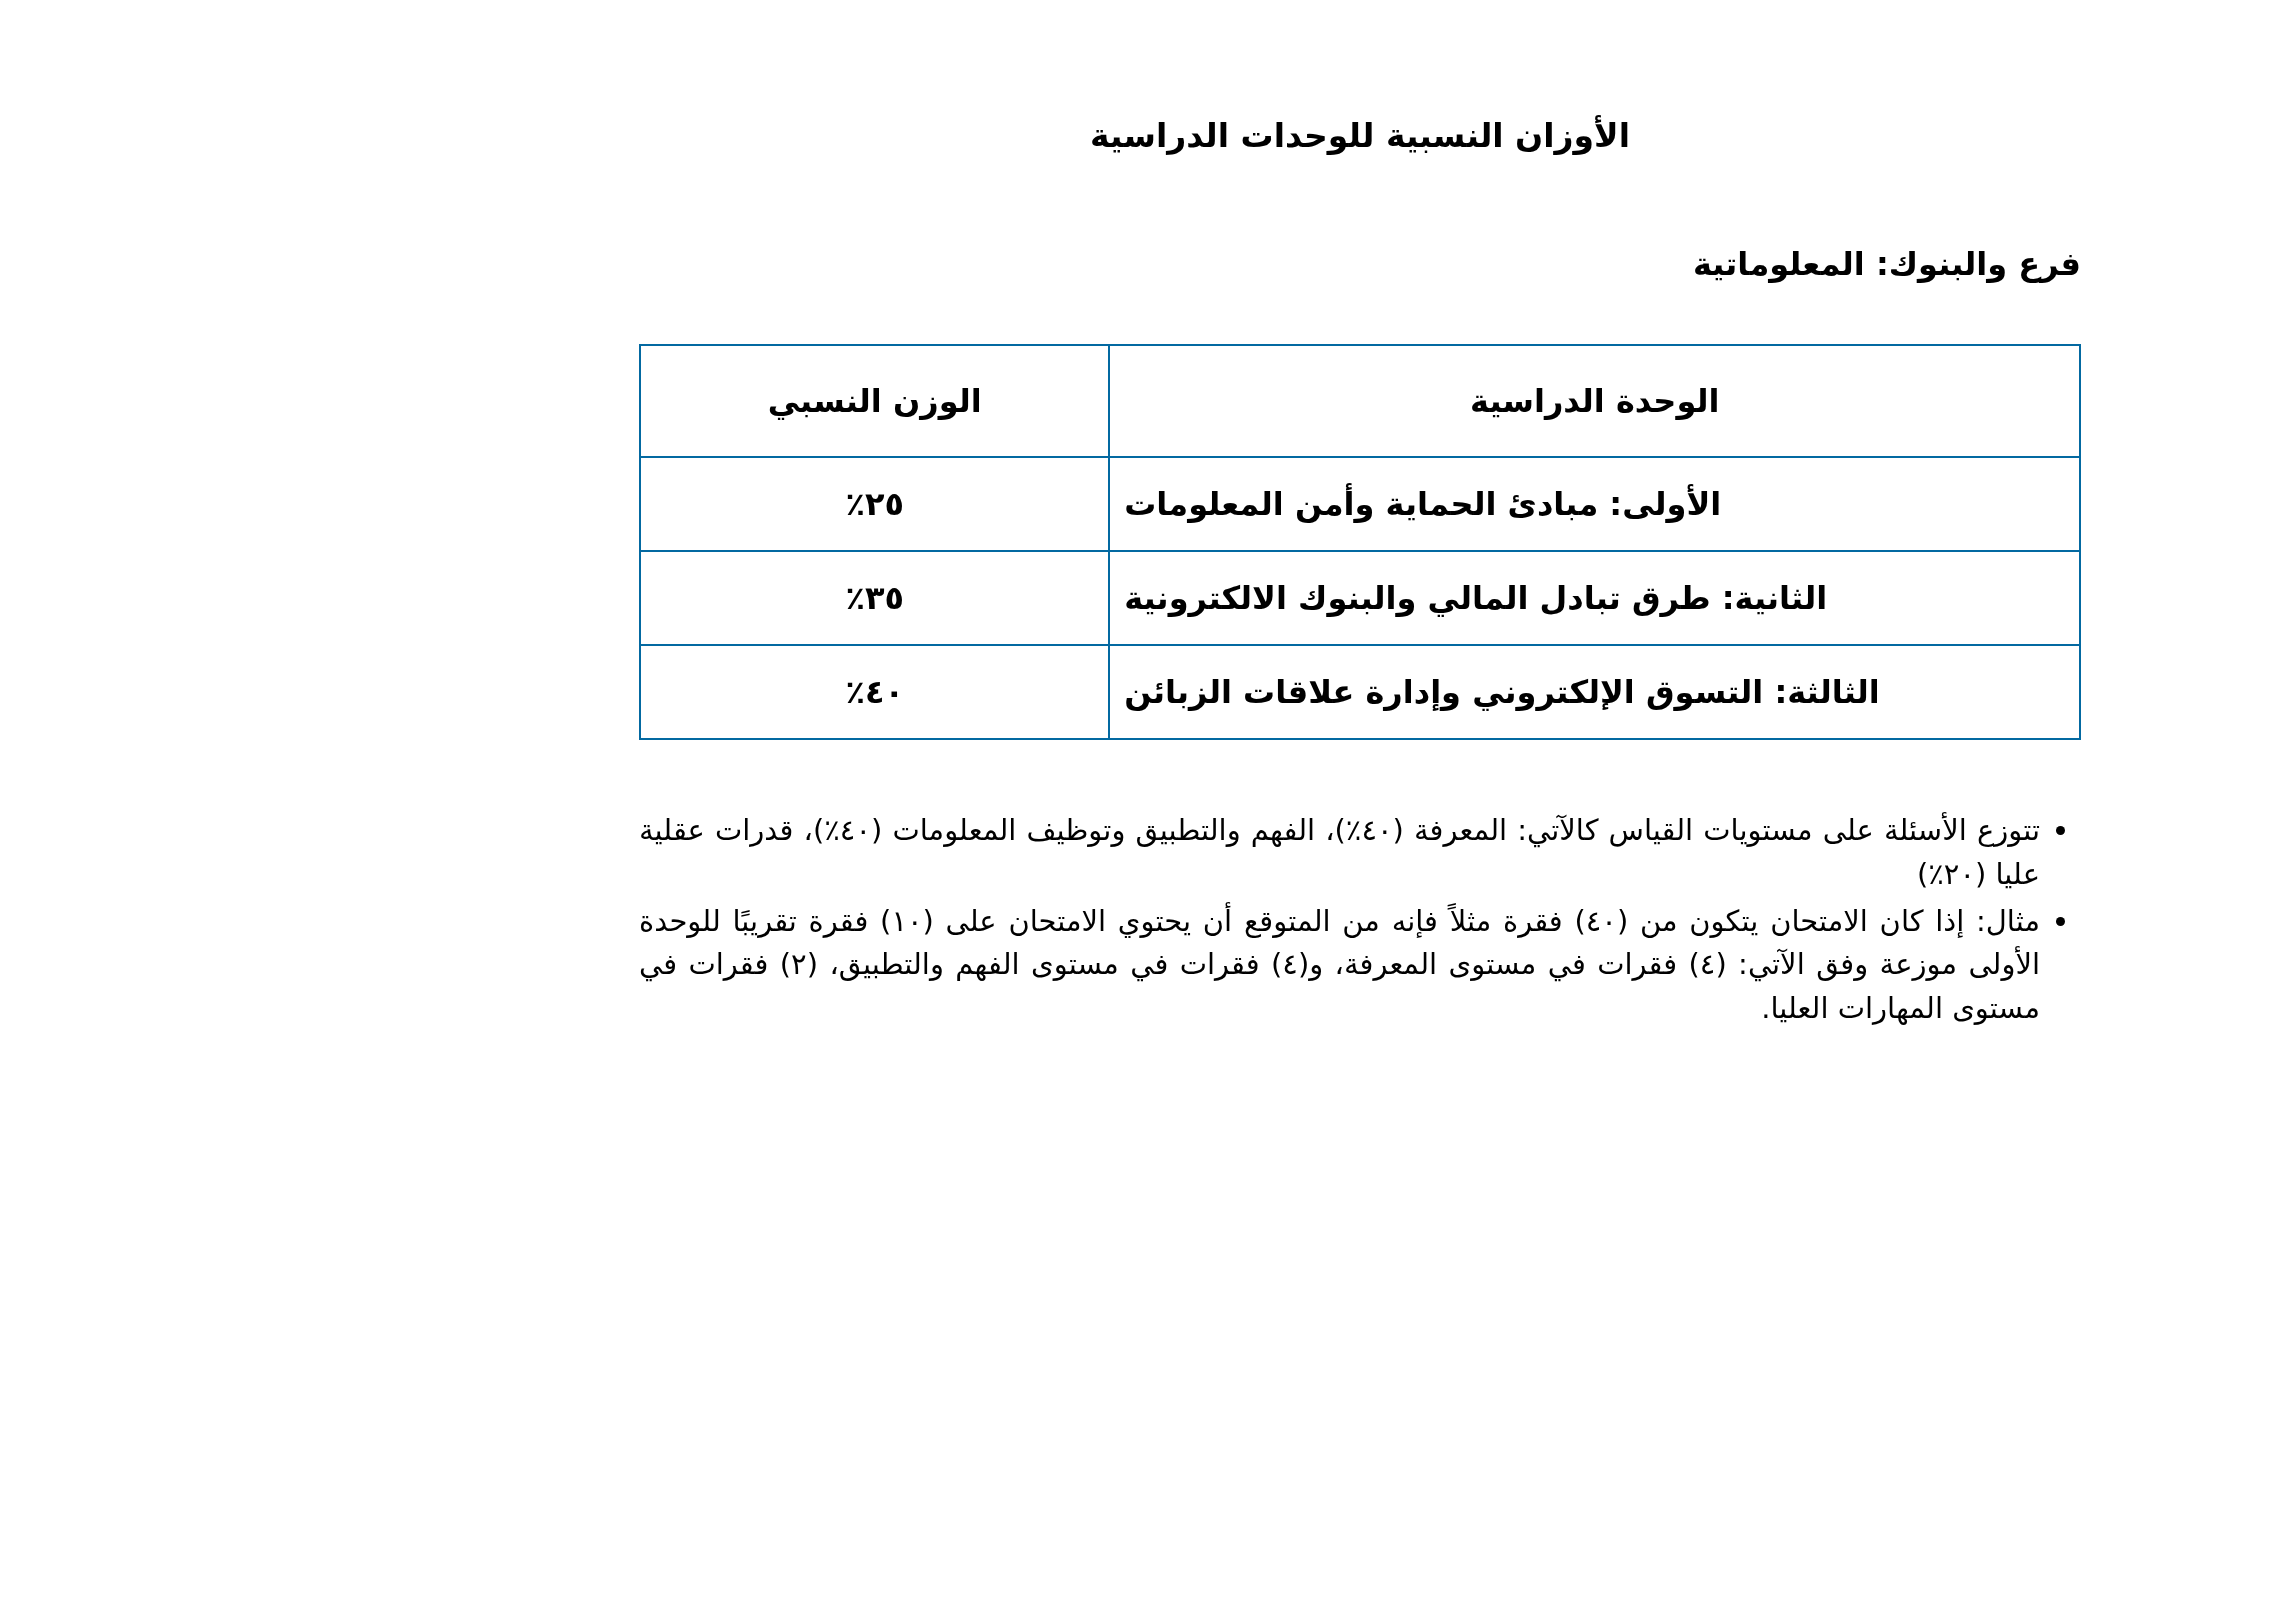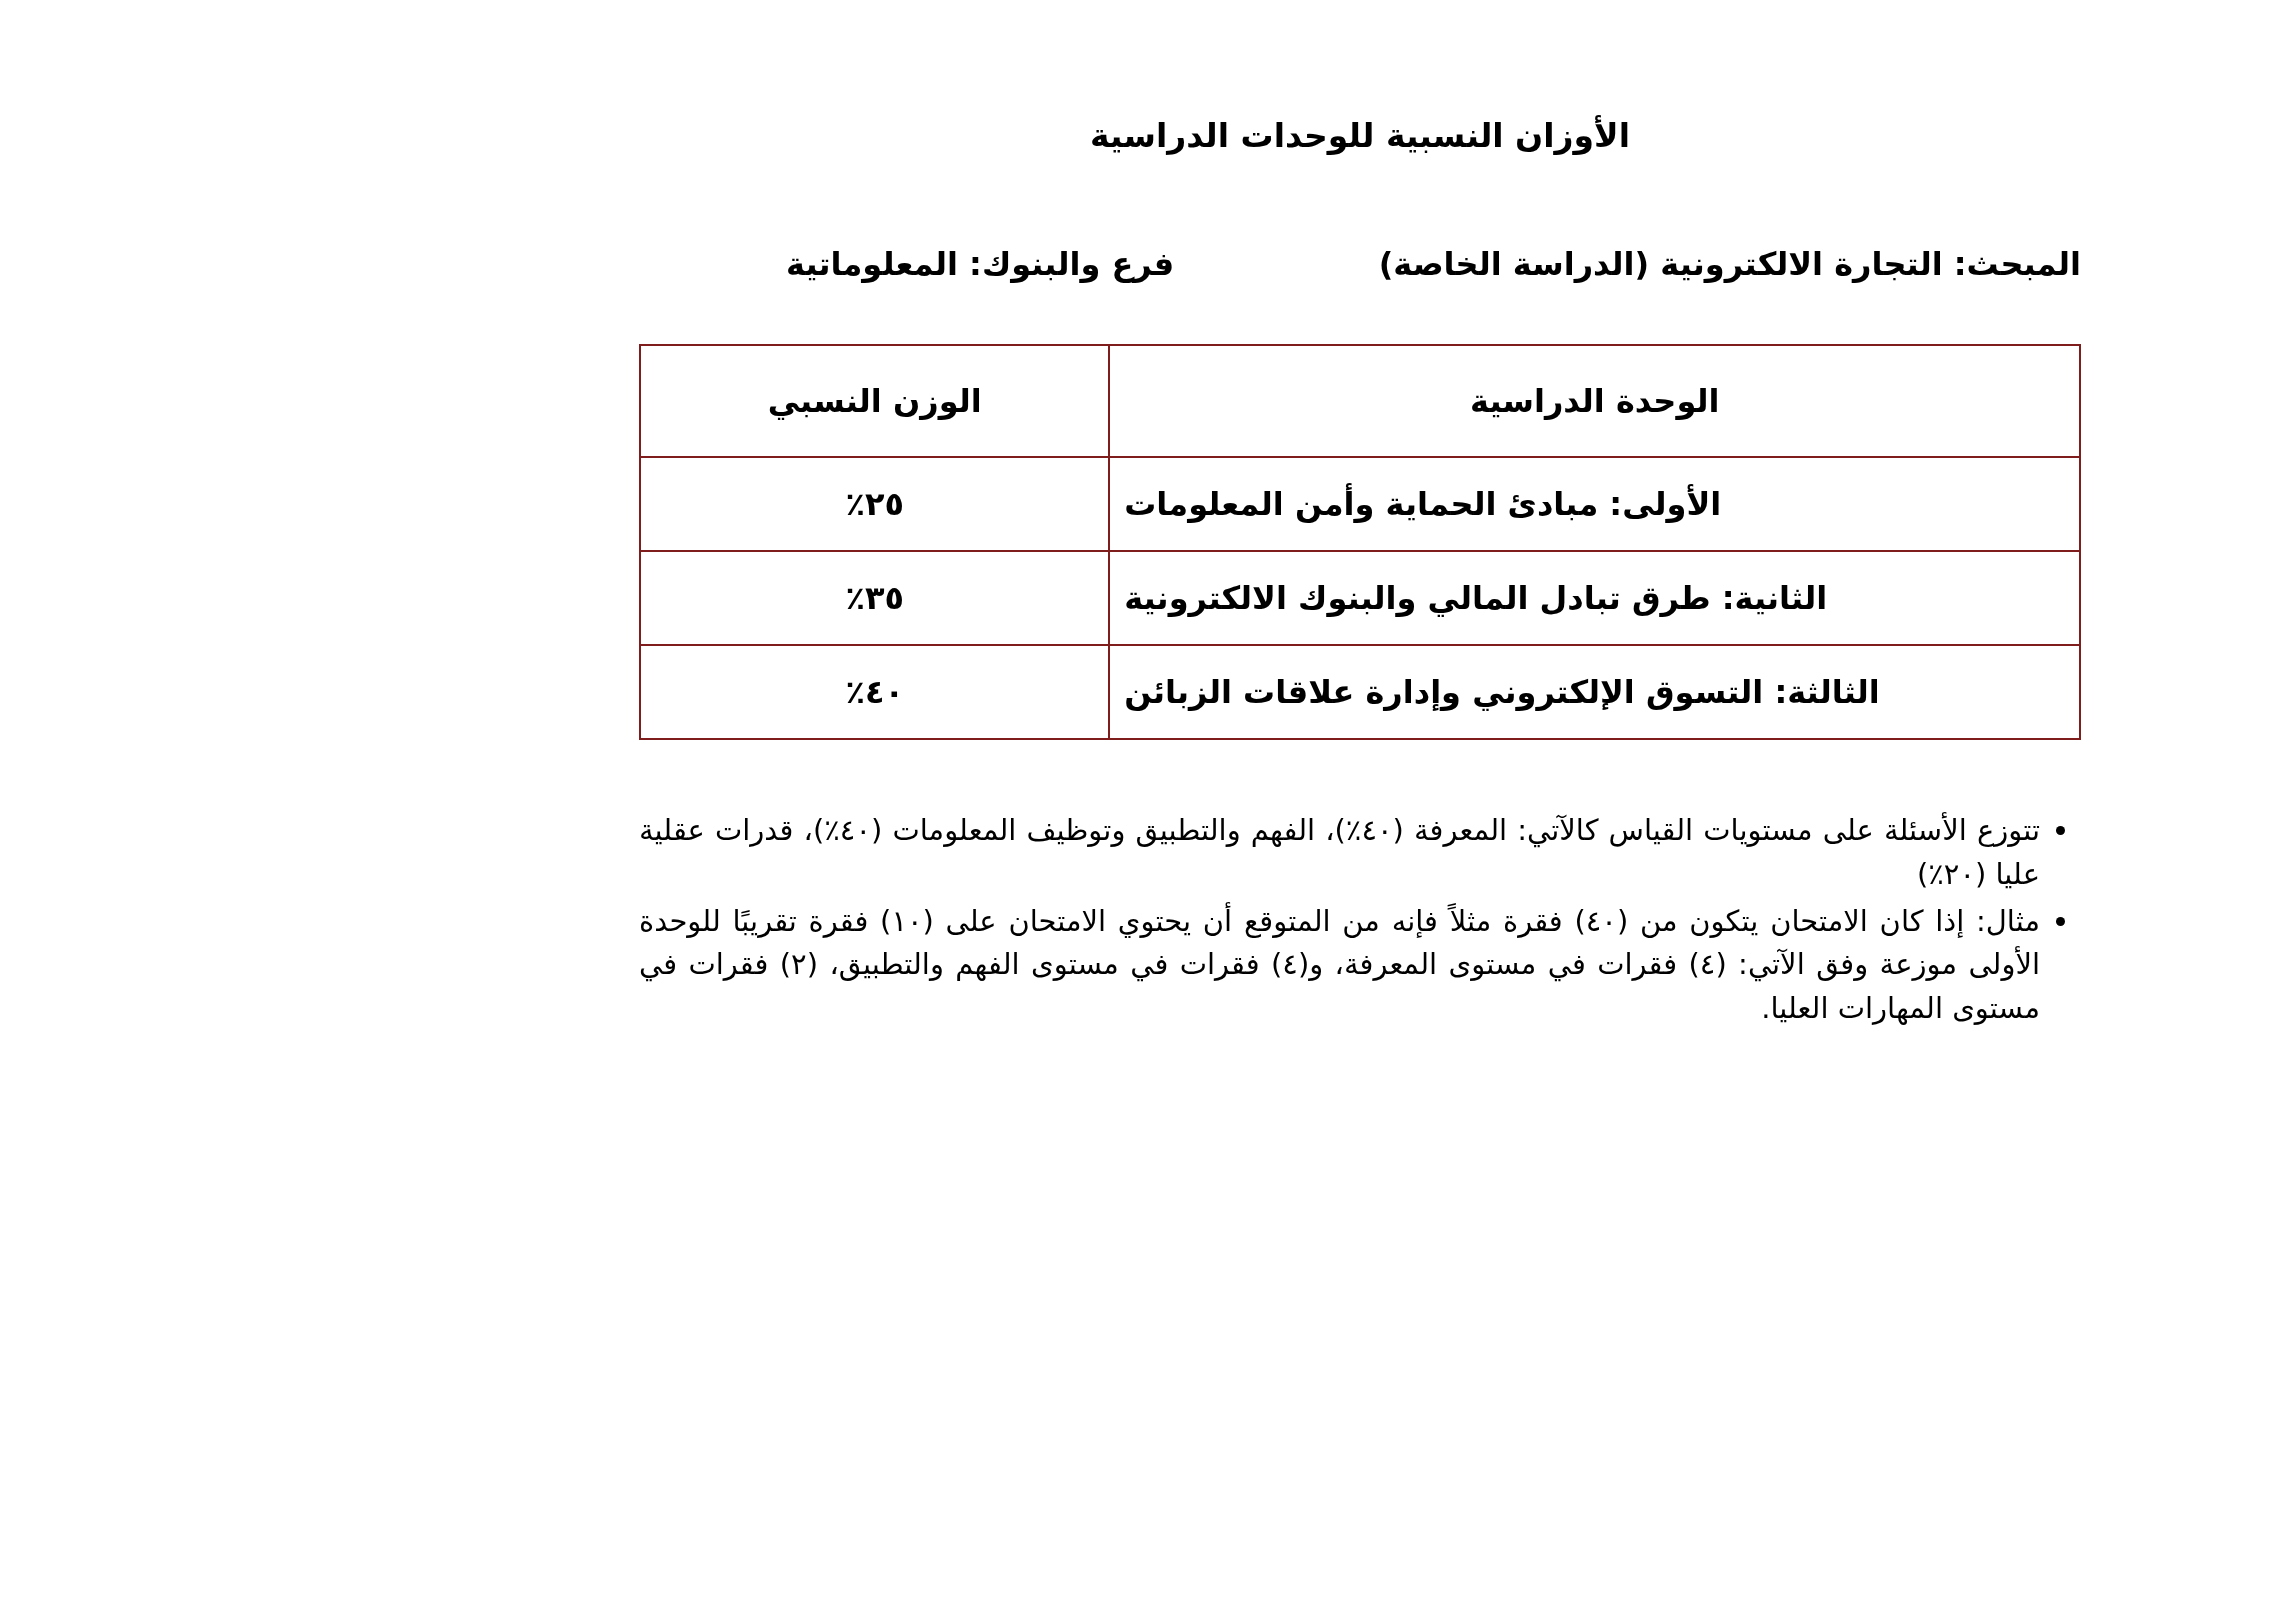--- a/index.html
+++ b/index.html
@@ -41,21 +41,21 @@
   }
   table.weights {
     margin-top: 61px;
     width: 100%;
     border-collapse: collapse;
     border: 2.9px solid #000000;
     table-layout: fixed;
   }
   table.weights th,
   table.weights td {
-    border: 2px solid #7f1d1d;
+    border: 2px solid #0369a1;
     font-size: 32px;
     font-weight: bold;
     background: #ffffff;
   }
   table.weights th {
     height: 108px;
     text-align: center;
     vertical-align: middle;
   }
   table.weights td {
@@ -86,21 +86,20 @@
 </style>
 </head>
 <body>
 
 <div class="page">
   <div class="content">
 
     <div class="doc-title">الأوزان النسبية للوحدات الدراسية</div>
 
     <div class="meta-row">
-      <div>المبحث: التجارة الالكترونية (الدراسة الخاصة)</div>
       <div>فرع والبنوك: المعلوماتية</div>
     </div>
 
     <table class="weights">
       <colgroup>
         <col class="unit-col">
         <col class="weight-col">
       </colgroup>
       <thead>
         <tr>

